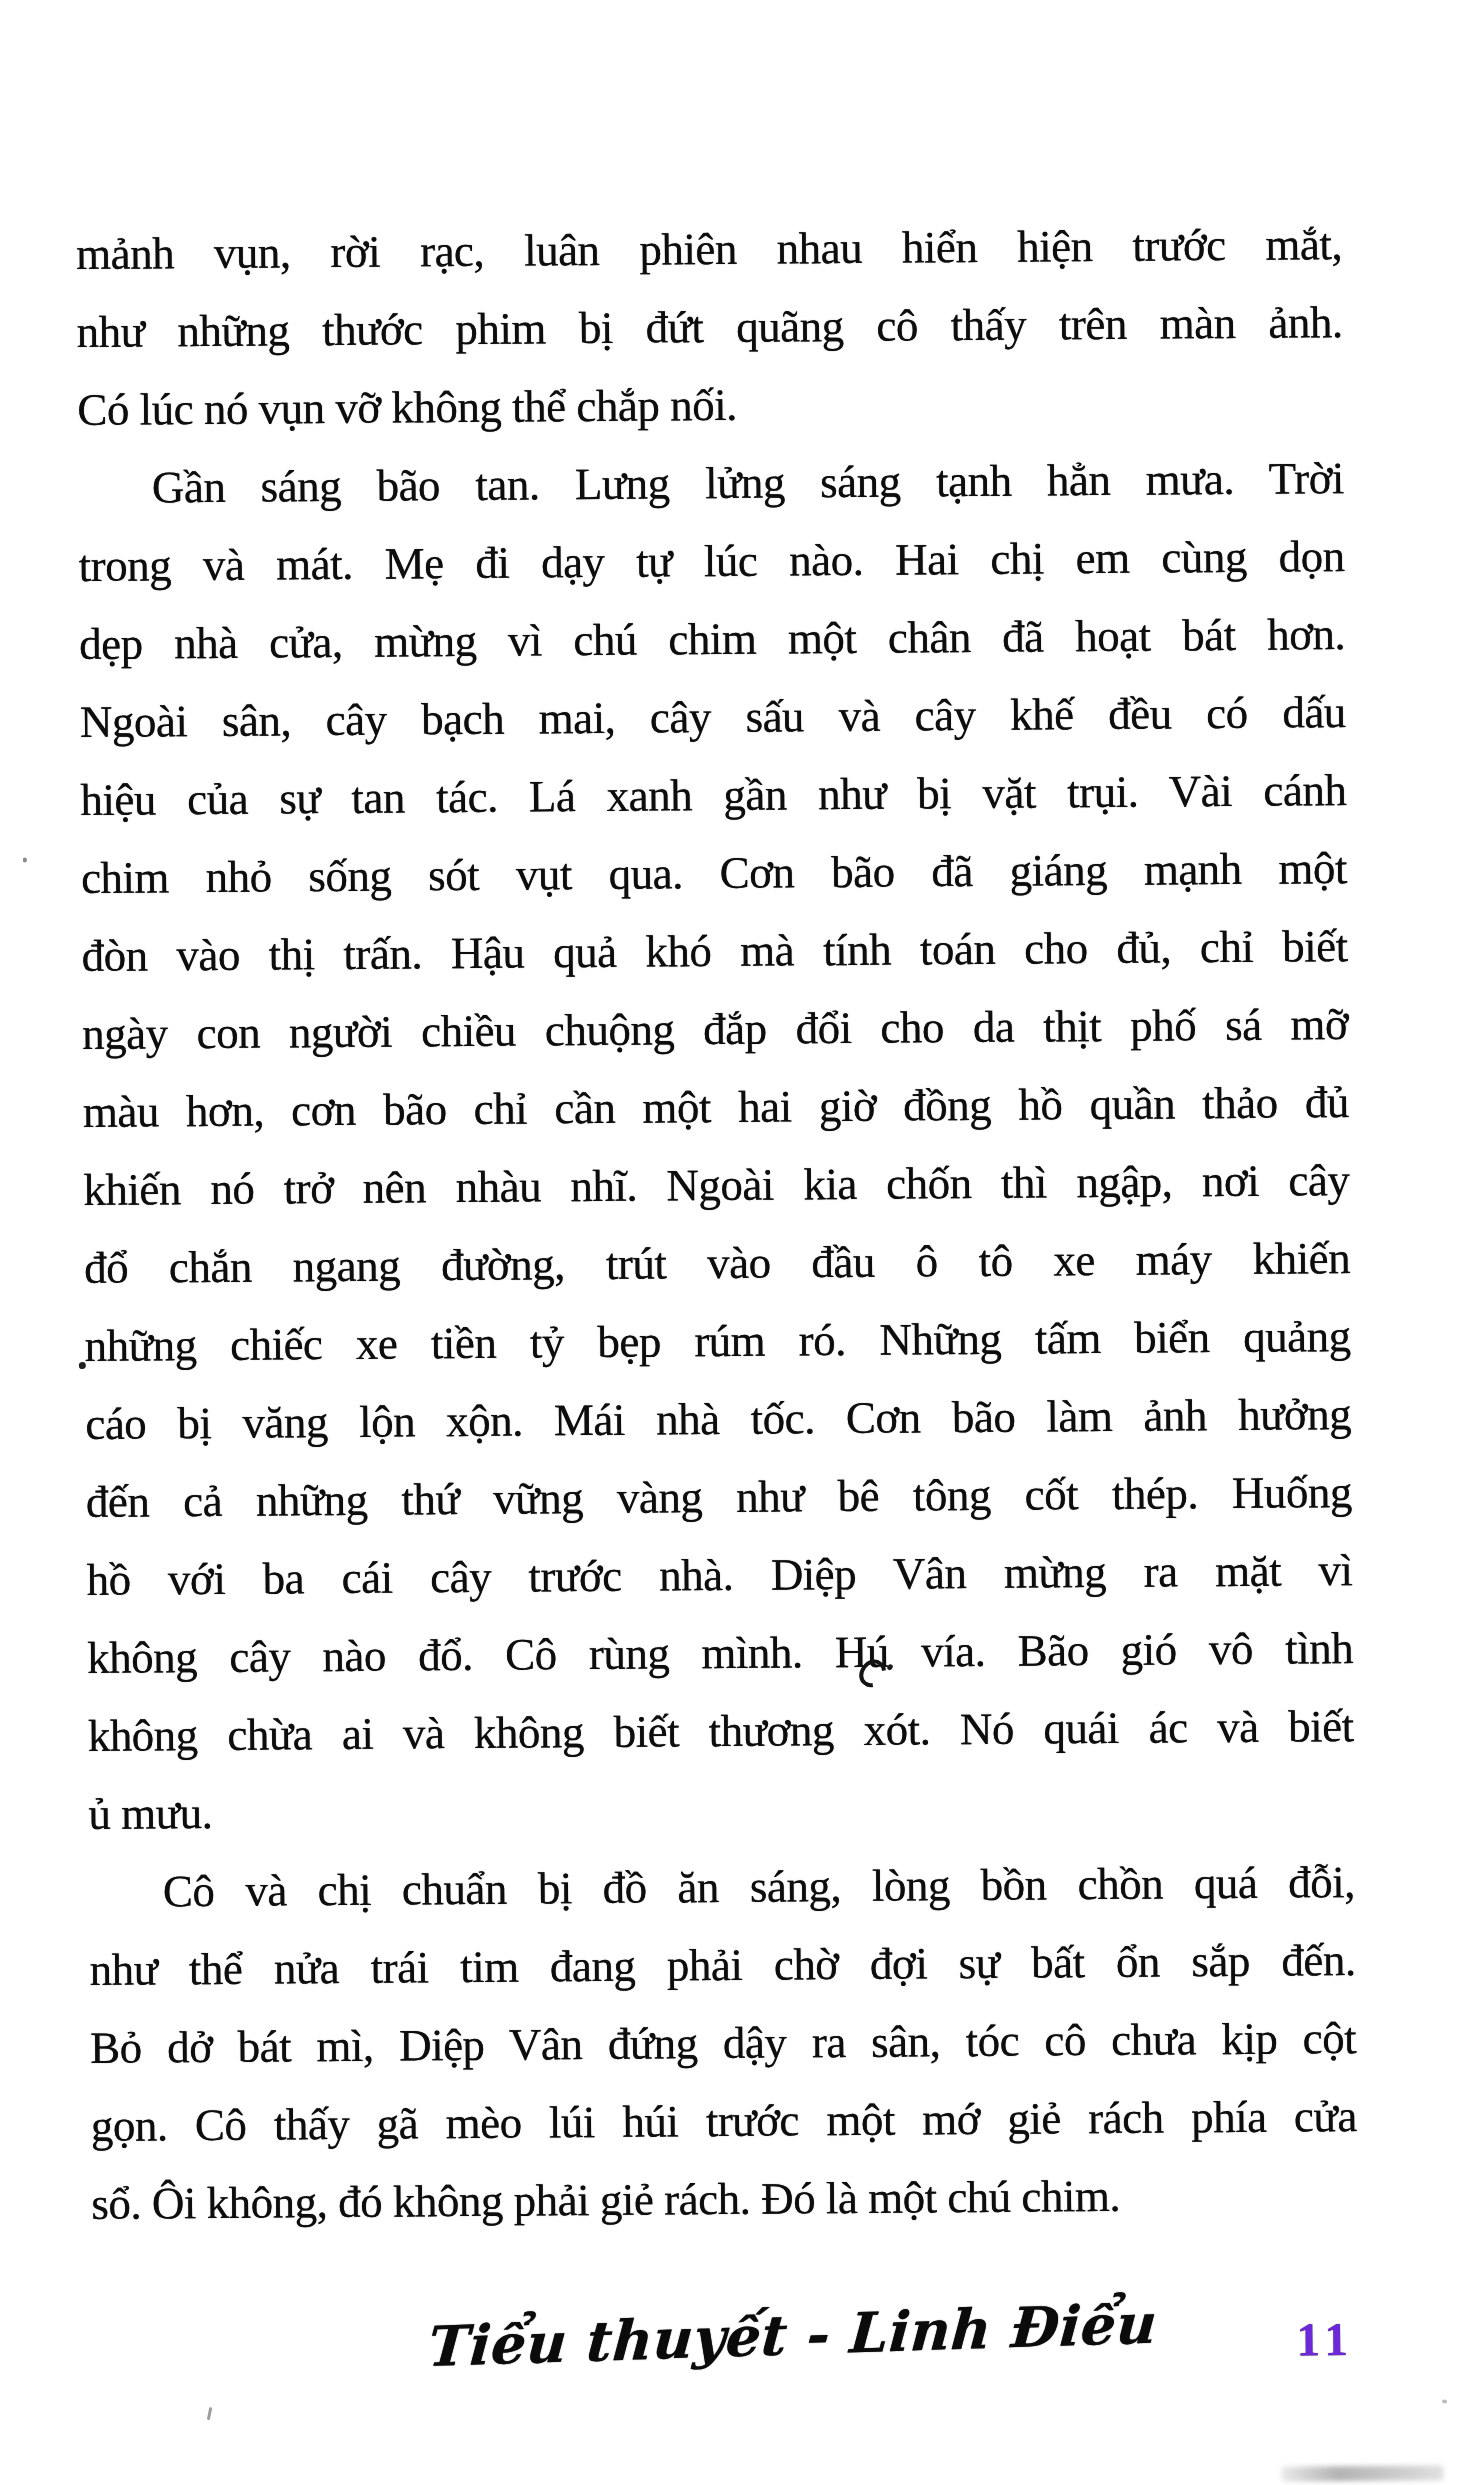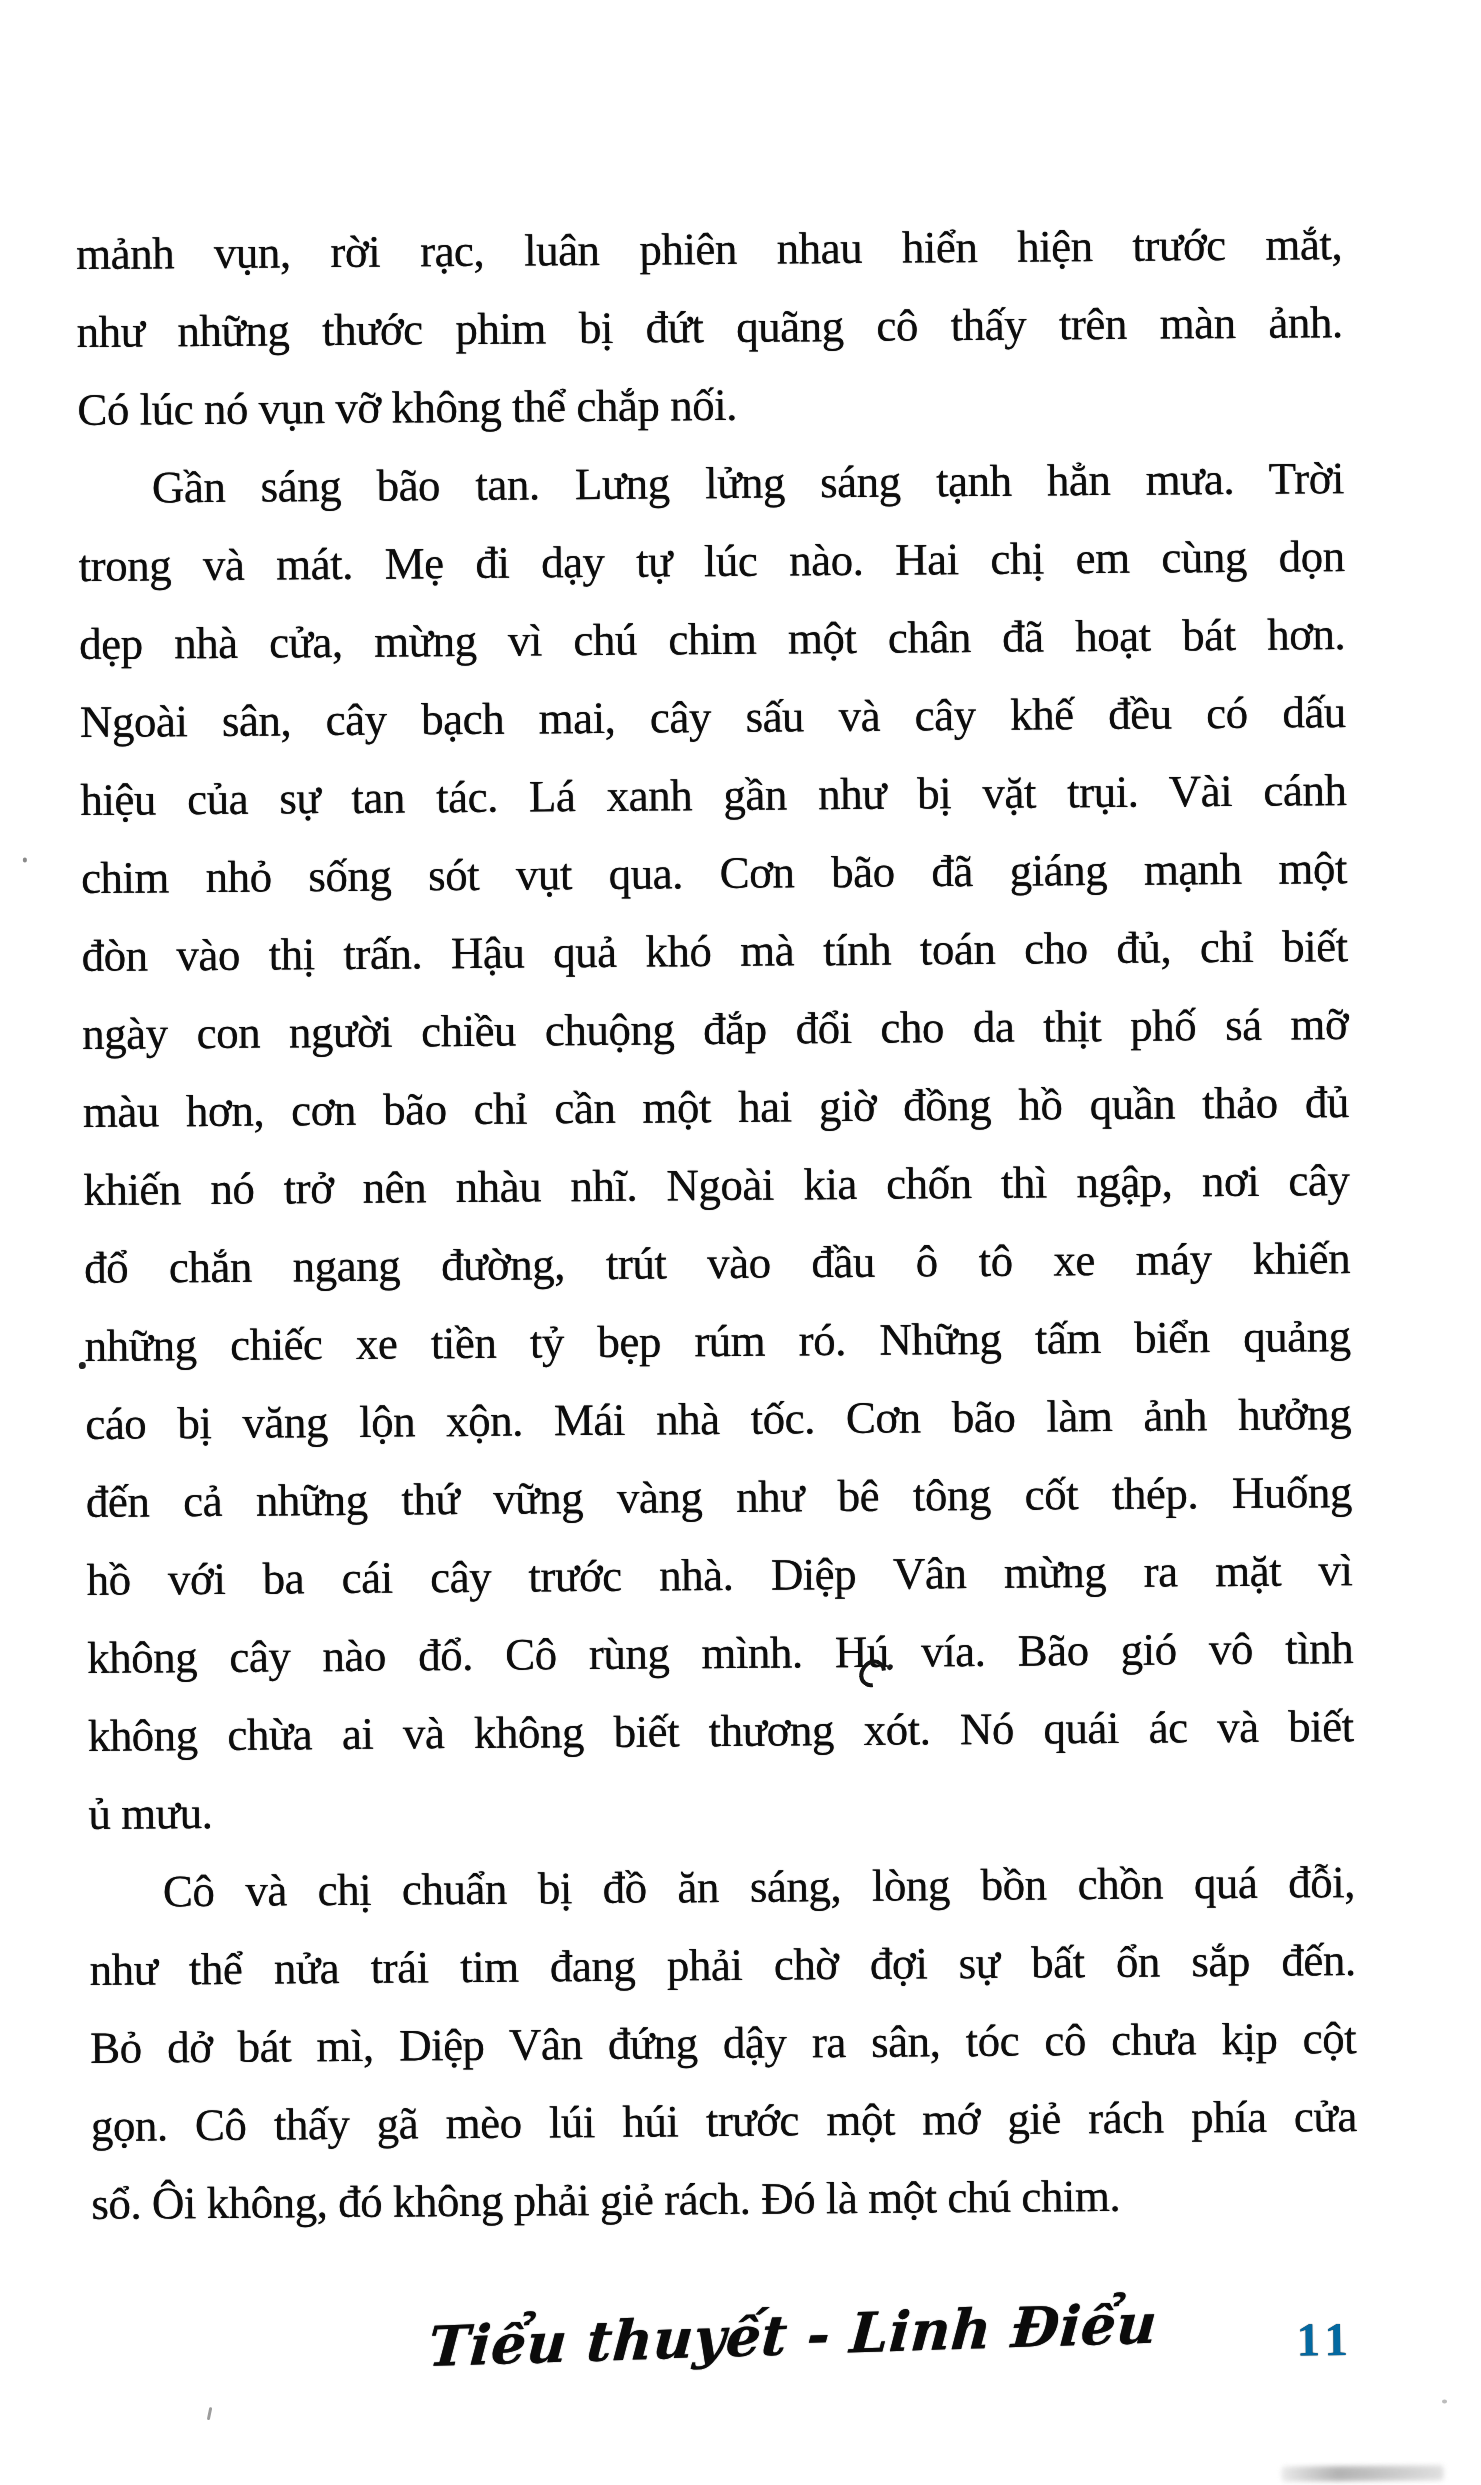--- a/index.html
+++ b/index.html
@@ -57,21 +57,21 @@
     text-shadow: 0 0 1px rgba(0,0,0,0.9);
     white-space: nowrap;
   }
   .page-num {
     position: absolute;
     left: 1288px; top: 2317px;
     font-family: "Liberation Serif", "DejaVu Serif", serif;
     font-weight: bold;
     font-size: 47px;
     letter-spacing: 6.9px;
-    color: #0369a1;
+    color: #6d28d9;
     text-shadow: 0 0 1px rgba(0,0,0,0.9);
   }
 
   
   .artifact { position: absolute; }
   .stray-diacritic {
     left: 857px; top: 1660px;
     width: 16.7px; height: 20.6px;
     border: 4.9px solid #141414;
     border-radius: 50%;

